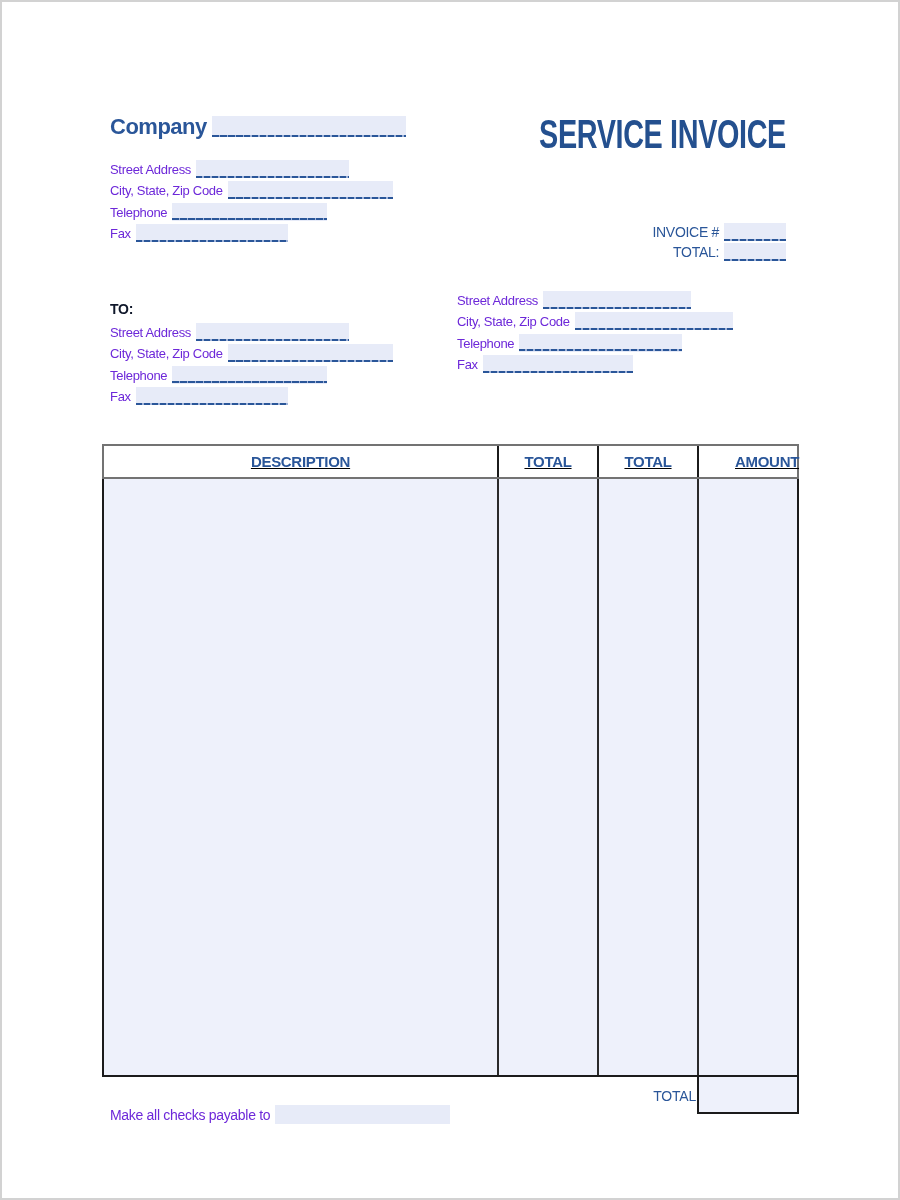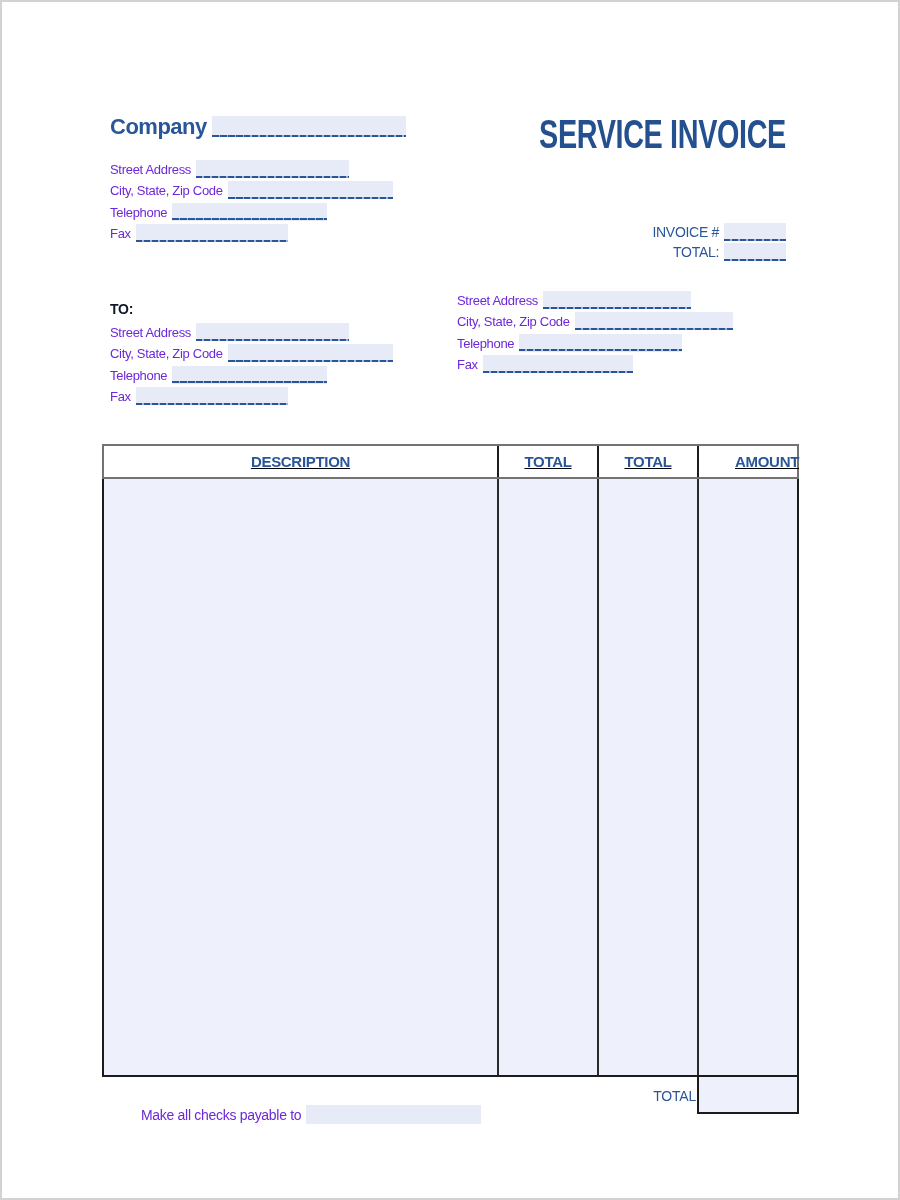--- a/index.html
+++ b/index.html
@@ -62,21 +62,21 @@
   .td { border-right:2px solid #2a2a2a; }
   .td:last-child { border-right:none; }
   .trow { display:grid; grid-template-columns:495px 100px 1fr; height:37px; }
   .total-label {
     display:flex; align-items:center; justify-content:flex-end;
     padding-right:1px; color:#2A5699; font-size:14px; letter-spacing:-0.2px;
   }
   .total-box { background:#EEF1FB; border:2px solid #1b1b1b; border-top:none; }
 
   
-  .footer-row { position:absolute; left:108px; top:1103px; white-space:nowrap;margin-left:31px; }
+  .footer-row { position:absolute; left:108px; top:1103px; white-space:nowrap; }
   .footer-row .flabel { font-size:14px; }
 </style>
 </head>
 <body>
 
 <div class="page">
 
   <div class="company-row">
     <span class="company-label">Company</span><span class="field" style="width:194px"></span>
   </div>

